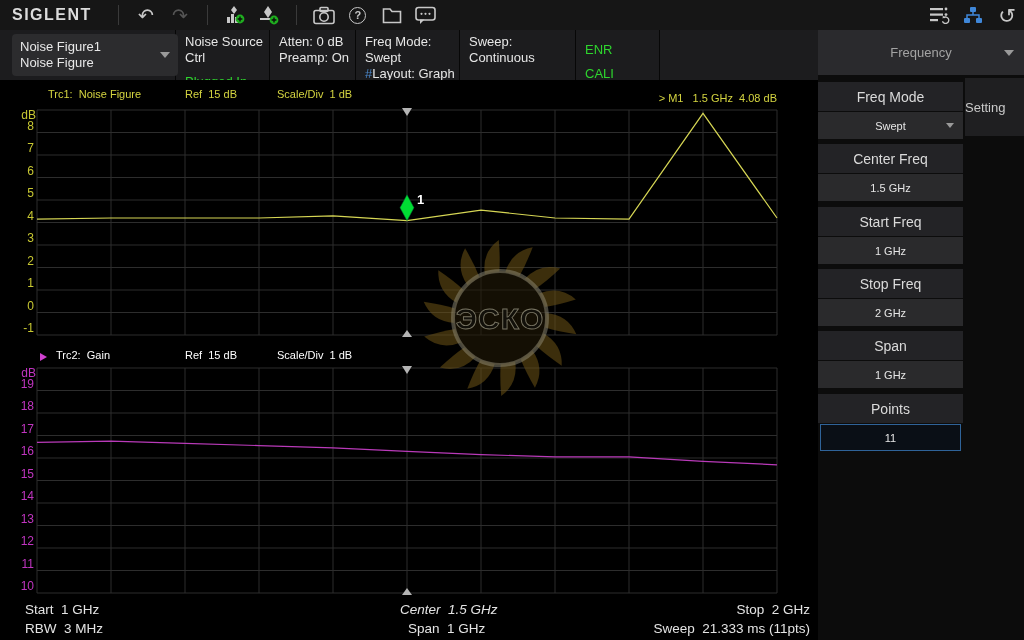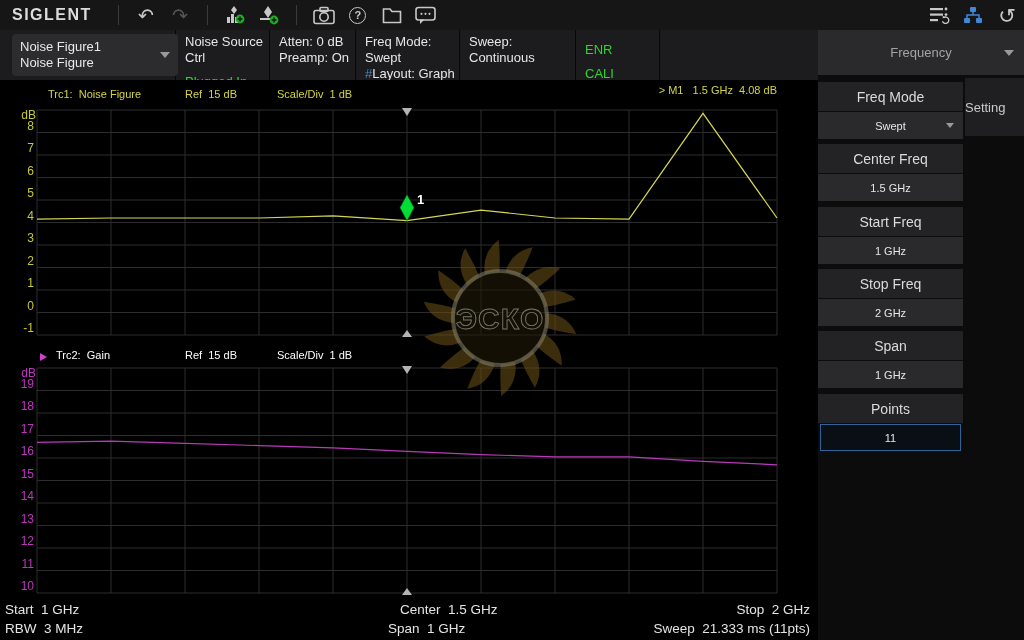--- a/index.html
+++ b/index.html
@@ -44,21 +44,21 @@
   .trc-span { position:absolute; font-size:11px; white-space:pre; }
   .c-yellow { color:#d4d440; }
   .c-mag { color:#ffffff; }
   .play-tri { position:absolute; width:0; height:0; border-top:4px solid transparent;
               border-bottom:4px solid transparent; border-left:7px solid #d040d0; }
   #watermark { position:absolute; left:420px; top:158px; pointer-events:none; }
 
   
   #bottombar { position:absolute; left:0; top:600px; width:818px; height:40px; background:#000;
                font-size:13.5px; color:#e4e4e4; }
-  #bottombar div { position:absolute; white-space:pre; }
+  #bottombar div { position:absolute; white-space:pre;margin-left:20px; }
 
   
   #rightpanel { position:absolute; left:818px; top:30px; width:206px; height:610px; background:#0c0c0c; }
   .panel-header { position:absolute; left:0; top:0; width:206px; height:45px; background:#2a2a2d;
                   display:flex; align-items:center; justify-content:center; cursor:pointer; }
   .panel-header span { color:#a3a3a3; font-size:13px; }
   .panel-header .chev { position:absolute; right:10px; }
   .setting-tab { position:absolute; left:147px; top:48px; width:59px; height:58px; background:#1f1f21;
                  color:#c9c9c9; font-size:13px; display:flex; align-items:center; justify-content:flex-start;
                  cursor:pointer; }
@@ -258,21 +258,21 @@
       <text x="34" y="510" fill="#c035c0" font-size="12" text-anchor="end">10</text>
       <polygon points="402,286 412,286 407,294" fill="#b4b4b4"></polygon>
       <polygon points="402,515 412,515 407,508" fill="#b4b4b4"></polygon>
       <polyline points="37,362.3 111.00000000000007,361.1 184.99999999999997,363.4 259,365.6 332.99999999999994,367.9 407,371.3 481.00000000000006,374.6 555,376.9 629,376.9 702.9999999999999,381.4 777,384.8" fill="none" stroke="#b93ab9" stroke-width="1.2"></polyline>
     </svg>
 
   <div class="trc-header">
     <span class="trc-span c-yellow" style="left:48px; top:8px;">Trc1:  Noise Figure</span>
     <span class="trc-span c-yellow" style="left:185px; top:8px;">Ref  15 dB</span>
     <span class="trc-span c-yellow" style="left:277px; top:8px;">Scale/Div  1 dB</span>
-    <span class="trc-span c-yellow" style="right:41px; top:4px;">&gt; M1   1.5 GHz  4.08 dB</span>
+    <span class="trc-span c-yellow" style="right:41px; top:12px;">&gt; M1   1.5 GHz  4.08 dB</span>
   </div>
 
   <div class="trc-header">
     <span class="play-tri" style="left:40px; top:273px;"></span>
     <span class="trc-span c-mag" style="left:56px; top:269px;">Trc2:  Gain</span>
     <span class="trc-span c-mag" style="left:185px; top:269px;">Ref  15 dB</span>
     <span class="trc-span c-mag" style="left:277px; top:269px;">Scale/Div  1 dB</span>
   </div>
 
   <svg id="watermark" width="160" height="160">
@@ -290,21 +290,21 @@
       <path d="M 64.9 36.6 Q 61.5 14.6 78.8 2.0 Q 80.3 20.0 79.3 34.0 Z" fill="#6e5316" fill-opacity="0.55"></path>
       <path d="M 85.2 34.3 Q 91.7 13.0 112.7 9.2 Q 106.3 26.1 99.3 38.2 Z" fill="#6e5316" fill-opacity="0.55"></path>
       <path d="M 104.5 41.1 Q 119.6 24.7 140.2 30.4 Q 127.1 42.8 115.5 50.8 Z" fill="#6e5316" fill-opacity="0.55"></path>
       <circle cx="80" cy="80" r="47" fill="#241c07" fill-opacity="0.55" stroke="#8f8c78" stroke-width="4" stroke-opacity="0.5"></circle>
       <text x="80" y="91" fill="#12100a" stroke="#93907c" stroke-width="0.9" stroke-opacity="0.8" font-size="30" font-weight="bold" text-anchor="middle" letter-spacing="1">ЭСКО</text>
     </svg>
 </div>
 
 <div id="bottombar">
   <div style="left:5px; top:2px;">Start  1 GHz</div>
-  <div style="left:400px; top:2px;">Center  1.5 GHz</div>
+  <div style="left:380px; top:2px;font-style:italic;">Center  1.5 GHz</div>
   <div style="right:8px; top:2px;">Stop  2 GHz</div>
   <div style="left:5px; top:21px;">RBW  3 MHz</div>
   <div style="left:388px; top:21px;">Span  1 GHz</div>
   <div style="right:8px; top:21px;">Sweep  21.333 ms (11pts)</div>
 </div>
 
 <div id="rightpanel">
   <div class="panel-header">
     <span>Frequency</span>
     <span class="chev"></span>

